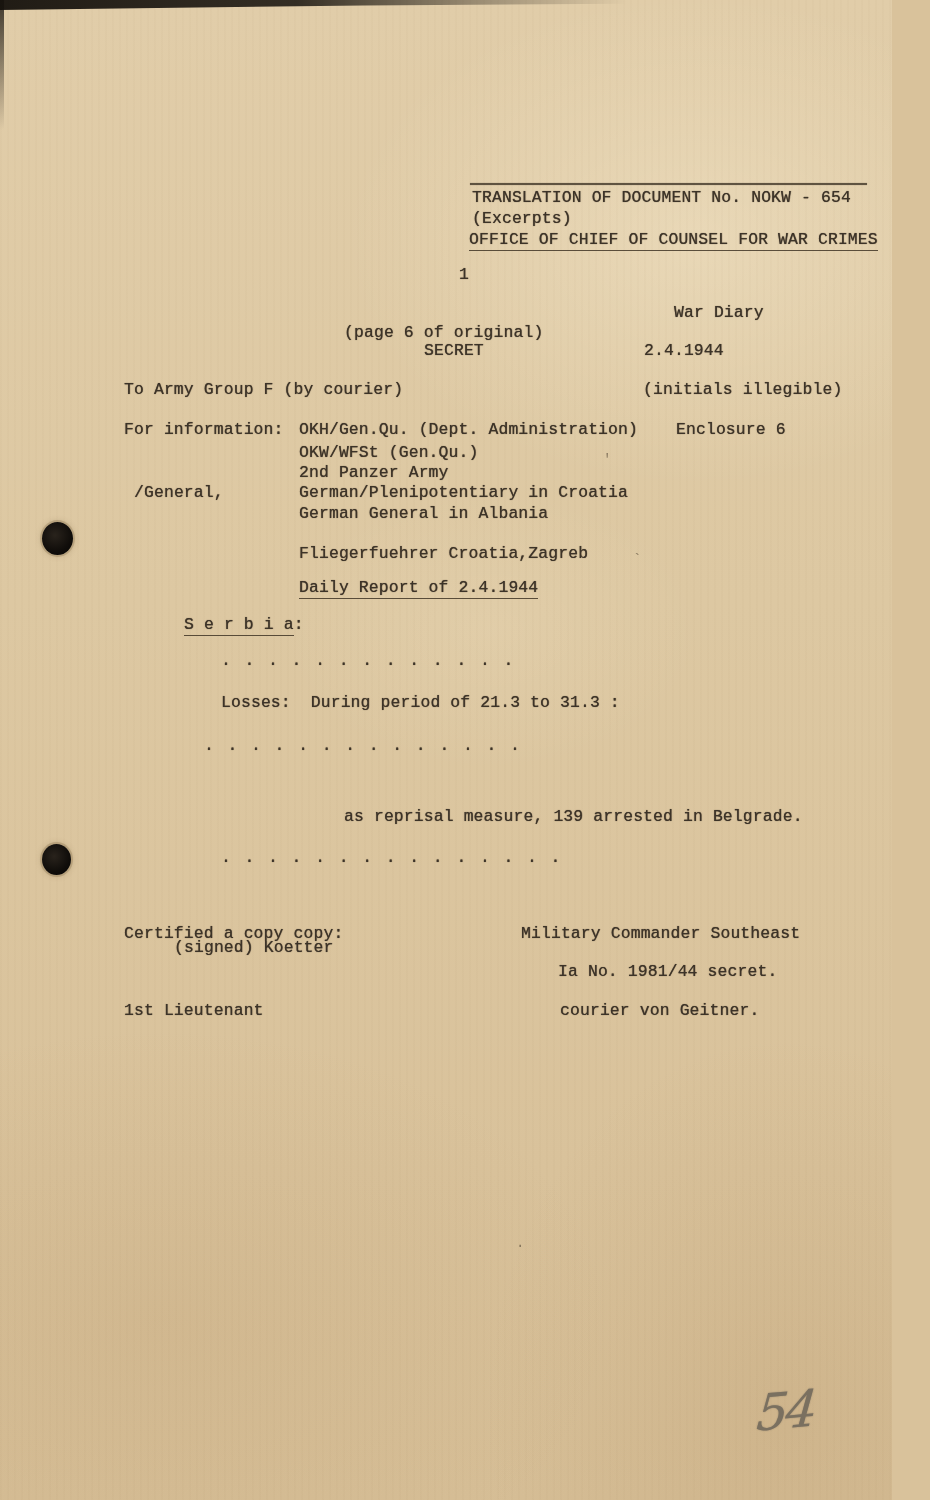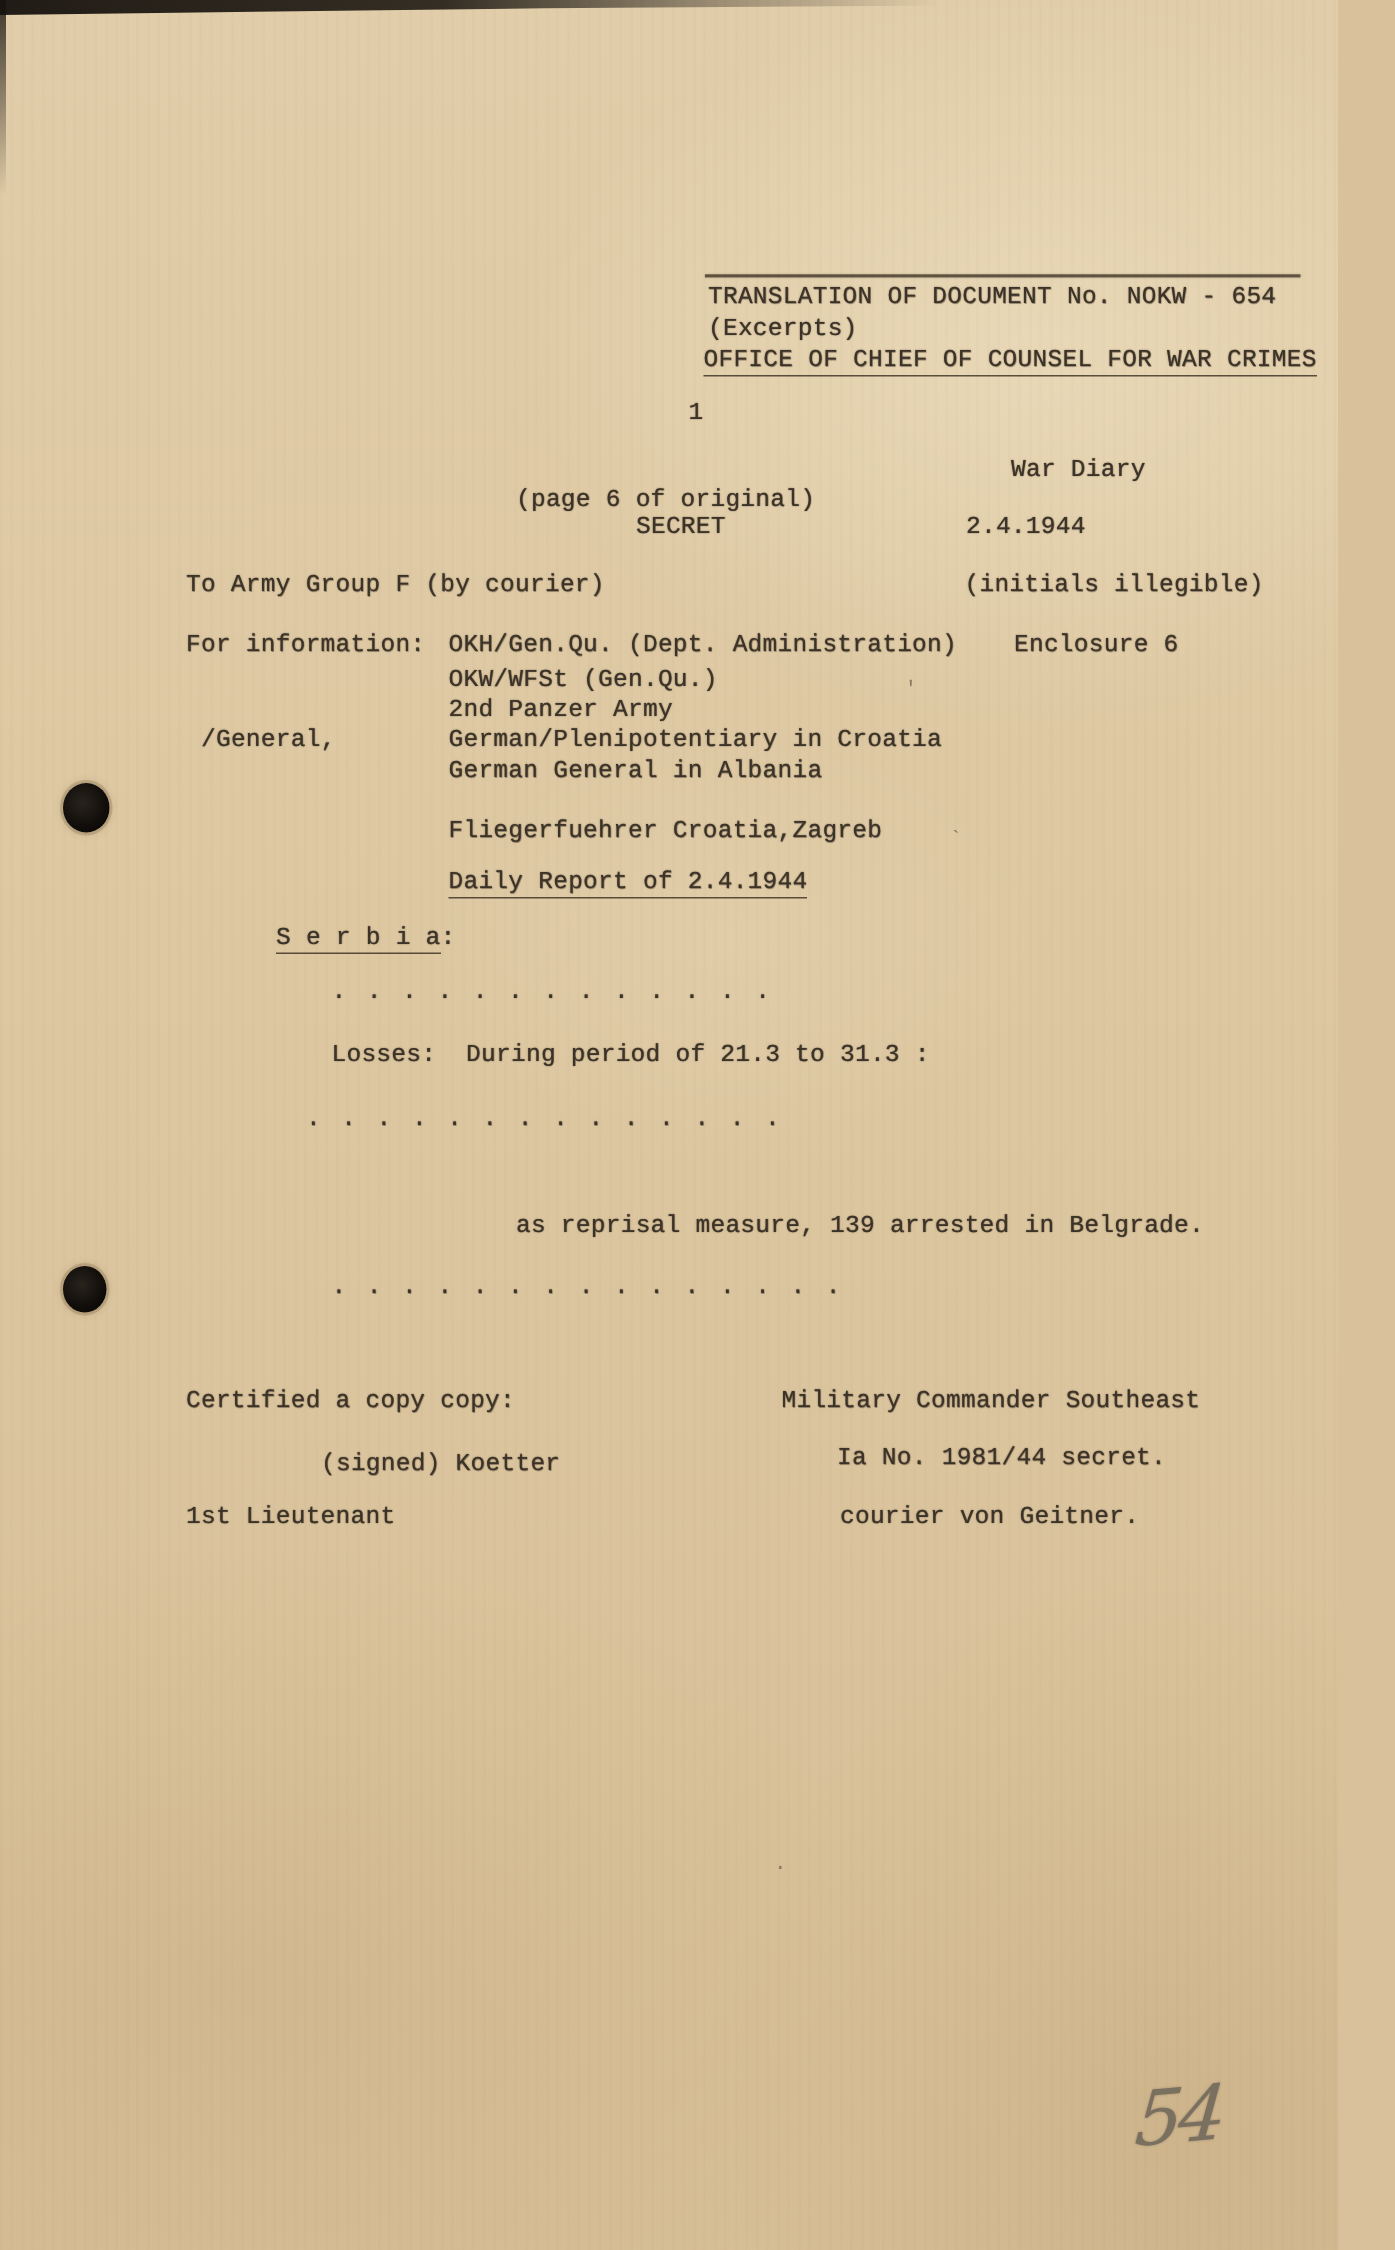--- a/index.html
+++ b/index.html
@@ -107,21 +107,21 @@
 
   <div class="line dots" style="left:204px;top:737px;">. . . . . . . . . . . . . .</div>
 
   <div class="line" style="left:344px;top:808px;">as reprisal measure, 139 arrested in Belgrade.</div>
 
   <div class="line dots" style="left:221px;top:849px;">. . . . . . . . . . . . . . .</div>
 
   <div class="line" style="left:124px;top:925px;">Certified a copy copy:</div>
   <div class="line" style="left:521px;top:925px;">Military Commander Southeast</div>
 
-  <div class="line" style="left:174px;top:967px;margin-left:40px;">(signed) Koetter</div>
+  <div class="line" style="left:174px;top:939px;">(signed) Koetter</div>
   <div class="line" style="left:558px;top:963px;">Ia No. 1981/44 secret.</div>
 
   <div class="line" style="left:124px;top:1002px;">1st Lieutenant</div>
   <div class="line" style="left:560px;top:1002px;">courier von Geitner.</div>
 
   <div class="speck" style="left:603px;top:452px;">'</div>
   <div class="speck" style="left:633px;top:552px;">`</div>
   <div class="speck" style="left:516px;top:1235px;">.</div>
 
   <div class="hw" style="left:757px;top:1382px;">54</div>

